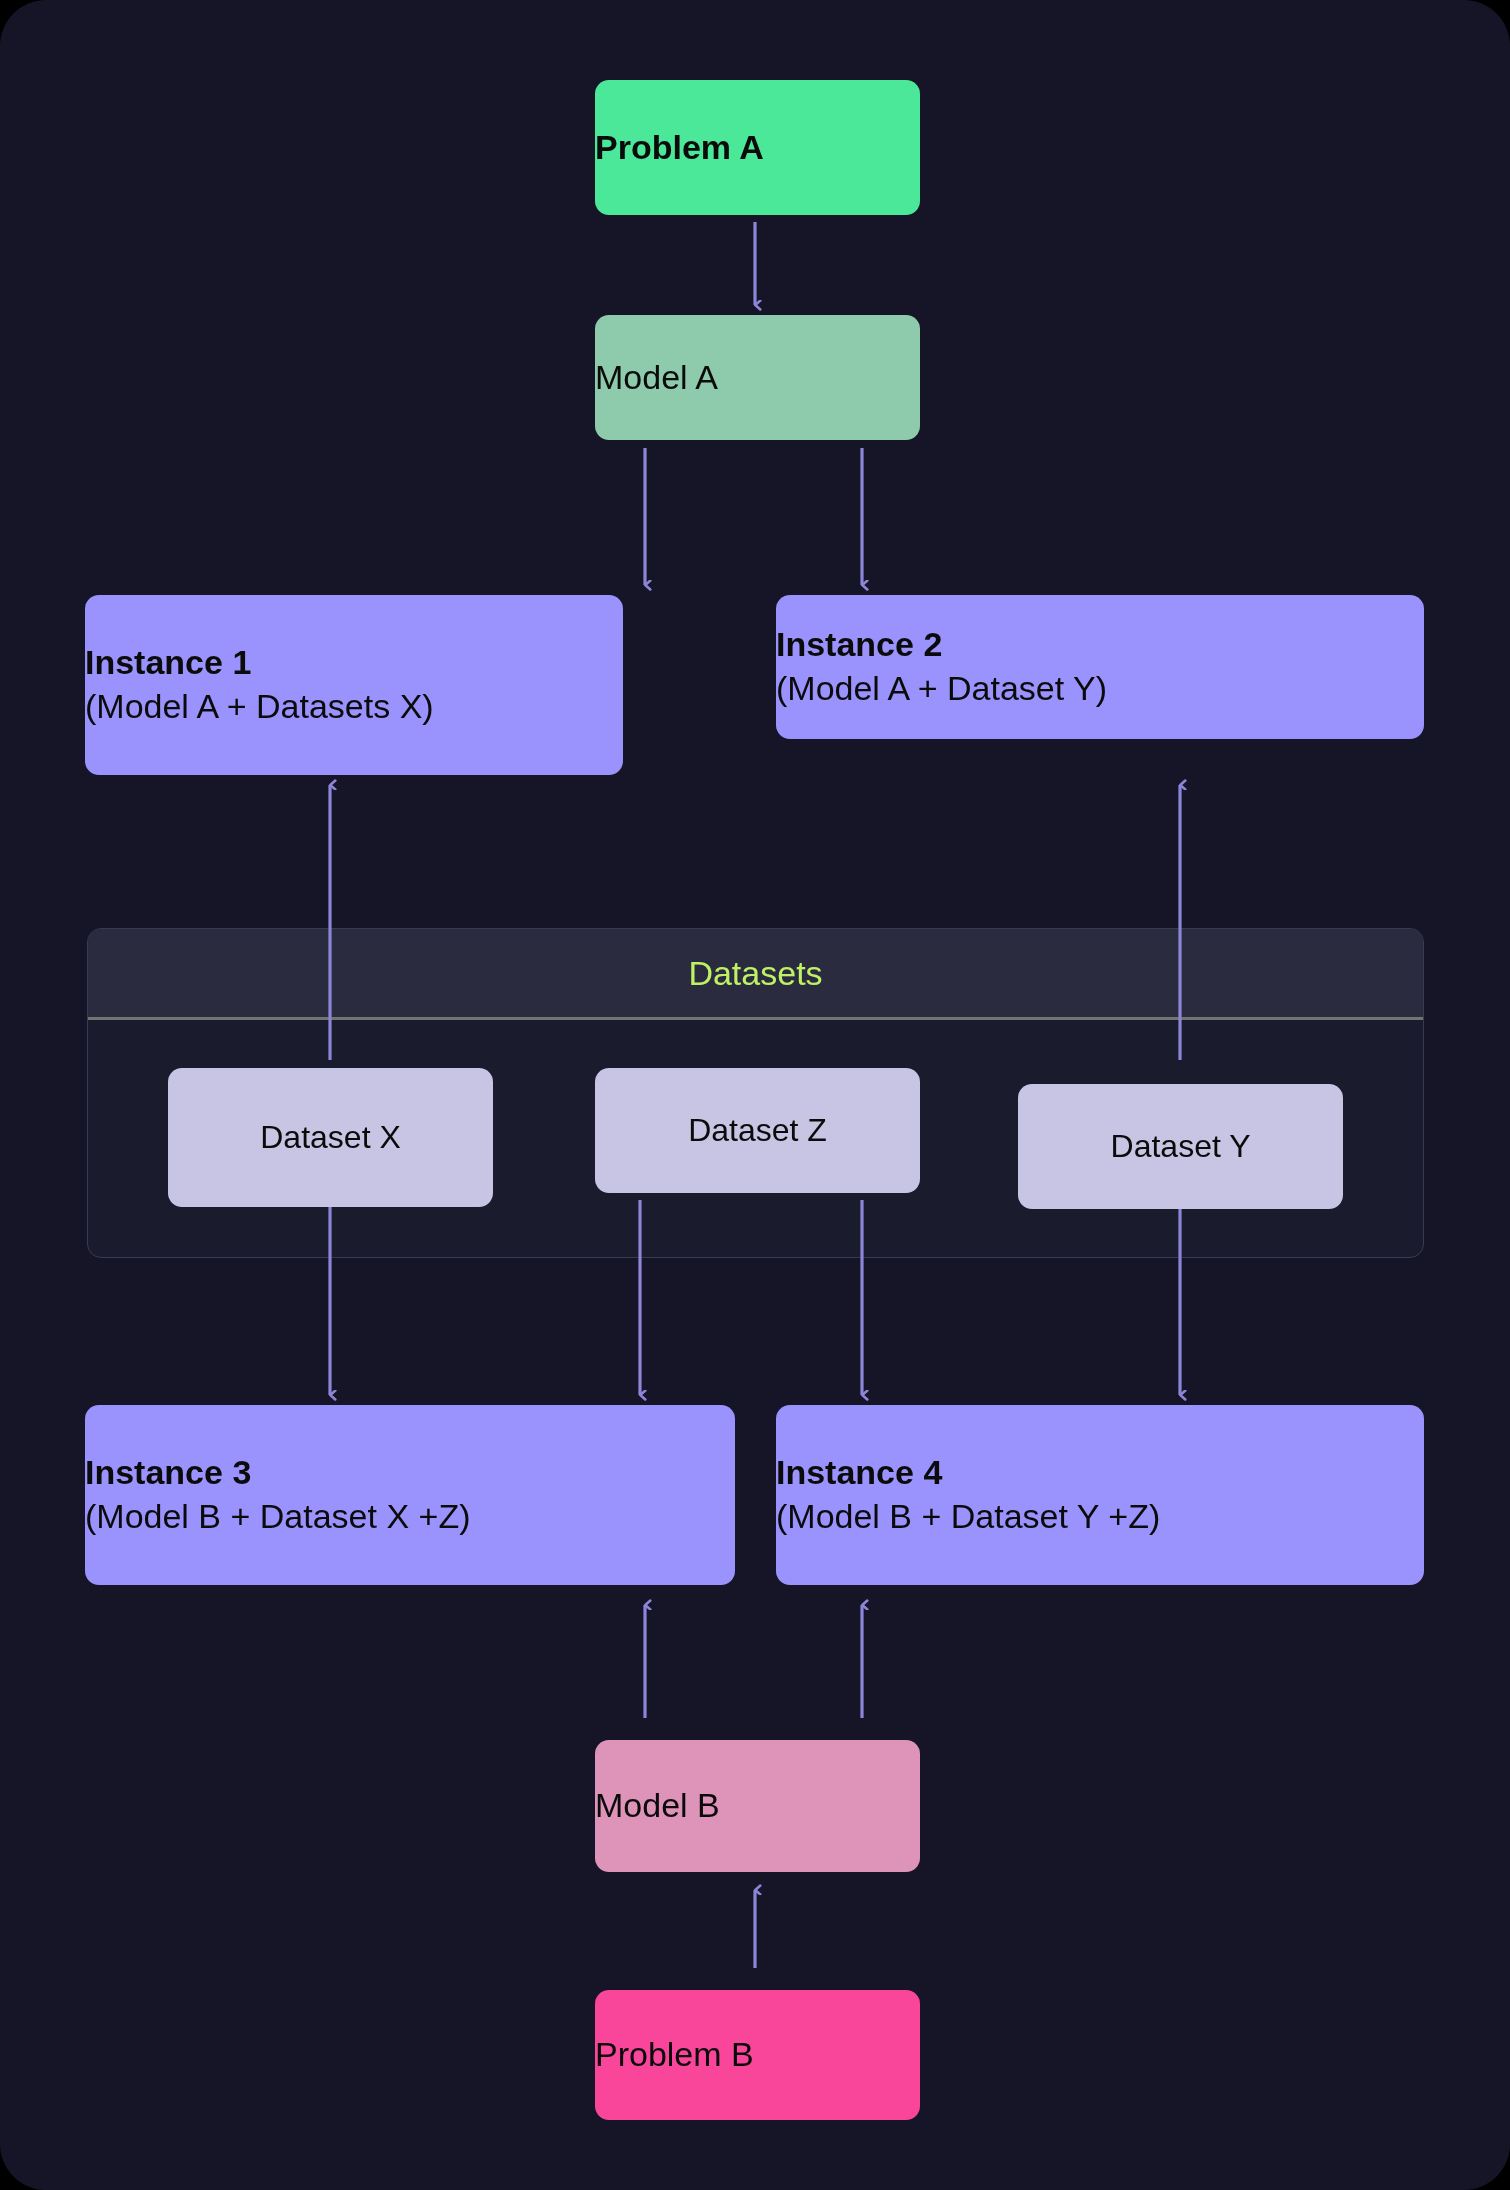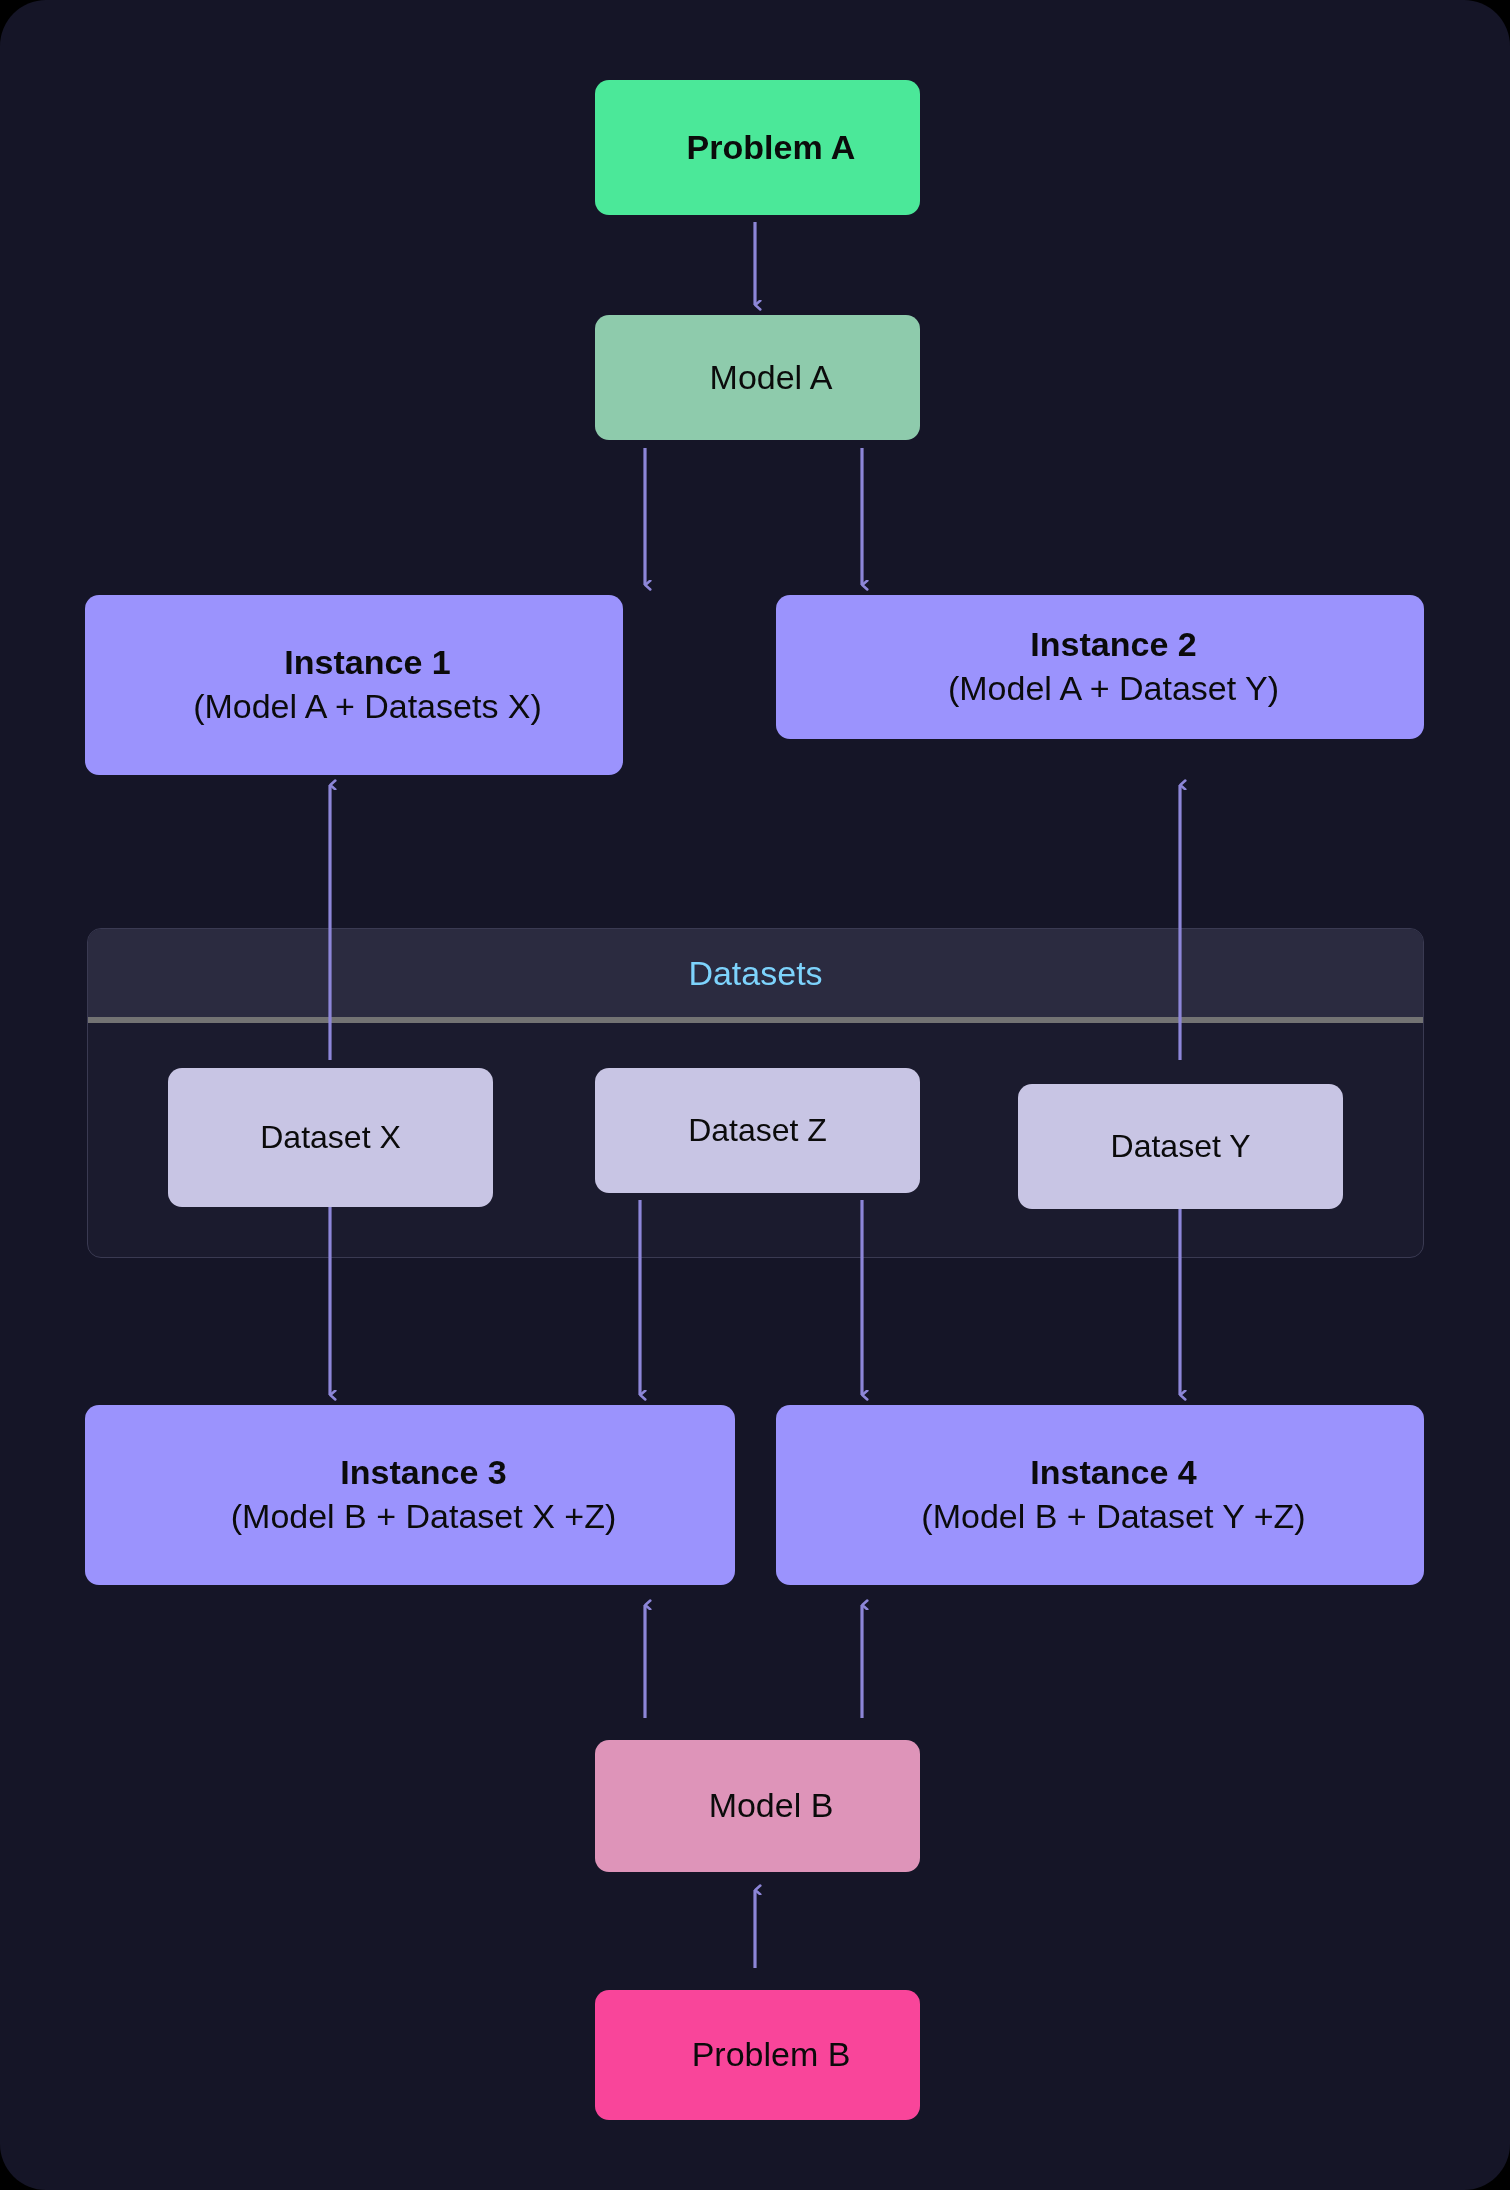--- a/index.html
+++ b/index.html
@@ -15,28 +15,27 @@
     border-radius: 46px;
     overflow: hidden;
     font-family: "Liberation Sans", sans-serif;
   }
 
   .node {
     position: absolute;
     box-sizing: border-box;
     display: flex;
     flex-direction: column;
-    align-items: center;
+    align-items: flex-start;
     justify-content: center;
     border-radius: 14px;
     color: #0b0b0b;
     text-align: center;
     line-height: 1.28;
     z-index: 3;
-    padding-left: 27px;
   }
   .node .title {
     font-size: 34px;
     font-weight: 700;
   }
   .node .sub {
     font-size: 34px;
     font-weight: 400;
   }
   .node.plain .title {
@@ -66,25 +65,25 @@
     box-sizing: border-box;
     border: 1px solid #3a3a52;
     border-radius: 14px;
     background: #1b1b2e;
     overflow: hidden;
     z-index: 1;
   }
   #datasets-header {
     height: 88px;
     background: #2b2b40;
-    border-bottom: 6px solid #737373;
+    border-bottom: 3px solid #737373;
     display: flex;
     align-items: center;
     justify-content: center;
-    color: #7dd3fc;
+    color: #bef264;
     font-size: 34px;
     font-weight: 400;
   }
   .ds-node {
     position: absolute;
     box-sizing: border-box;
     display: flex;
     align-items: center;
     justify-content: center;
     border-radius: 14px;

